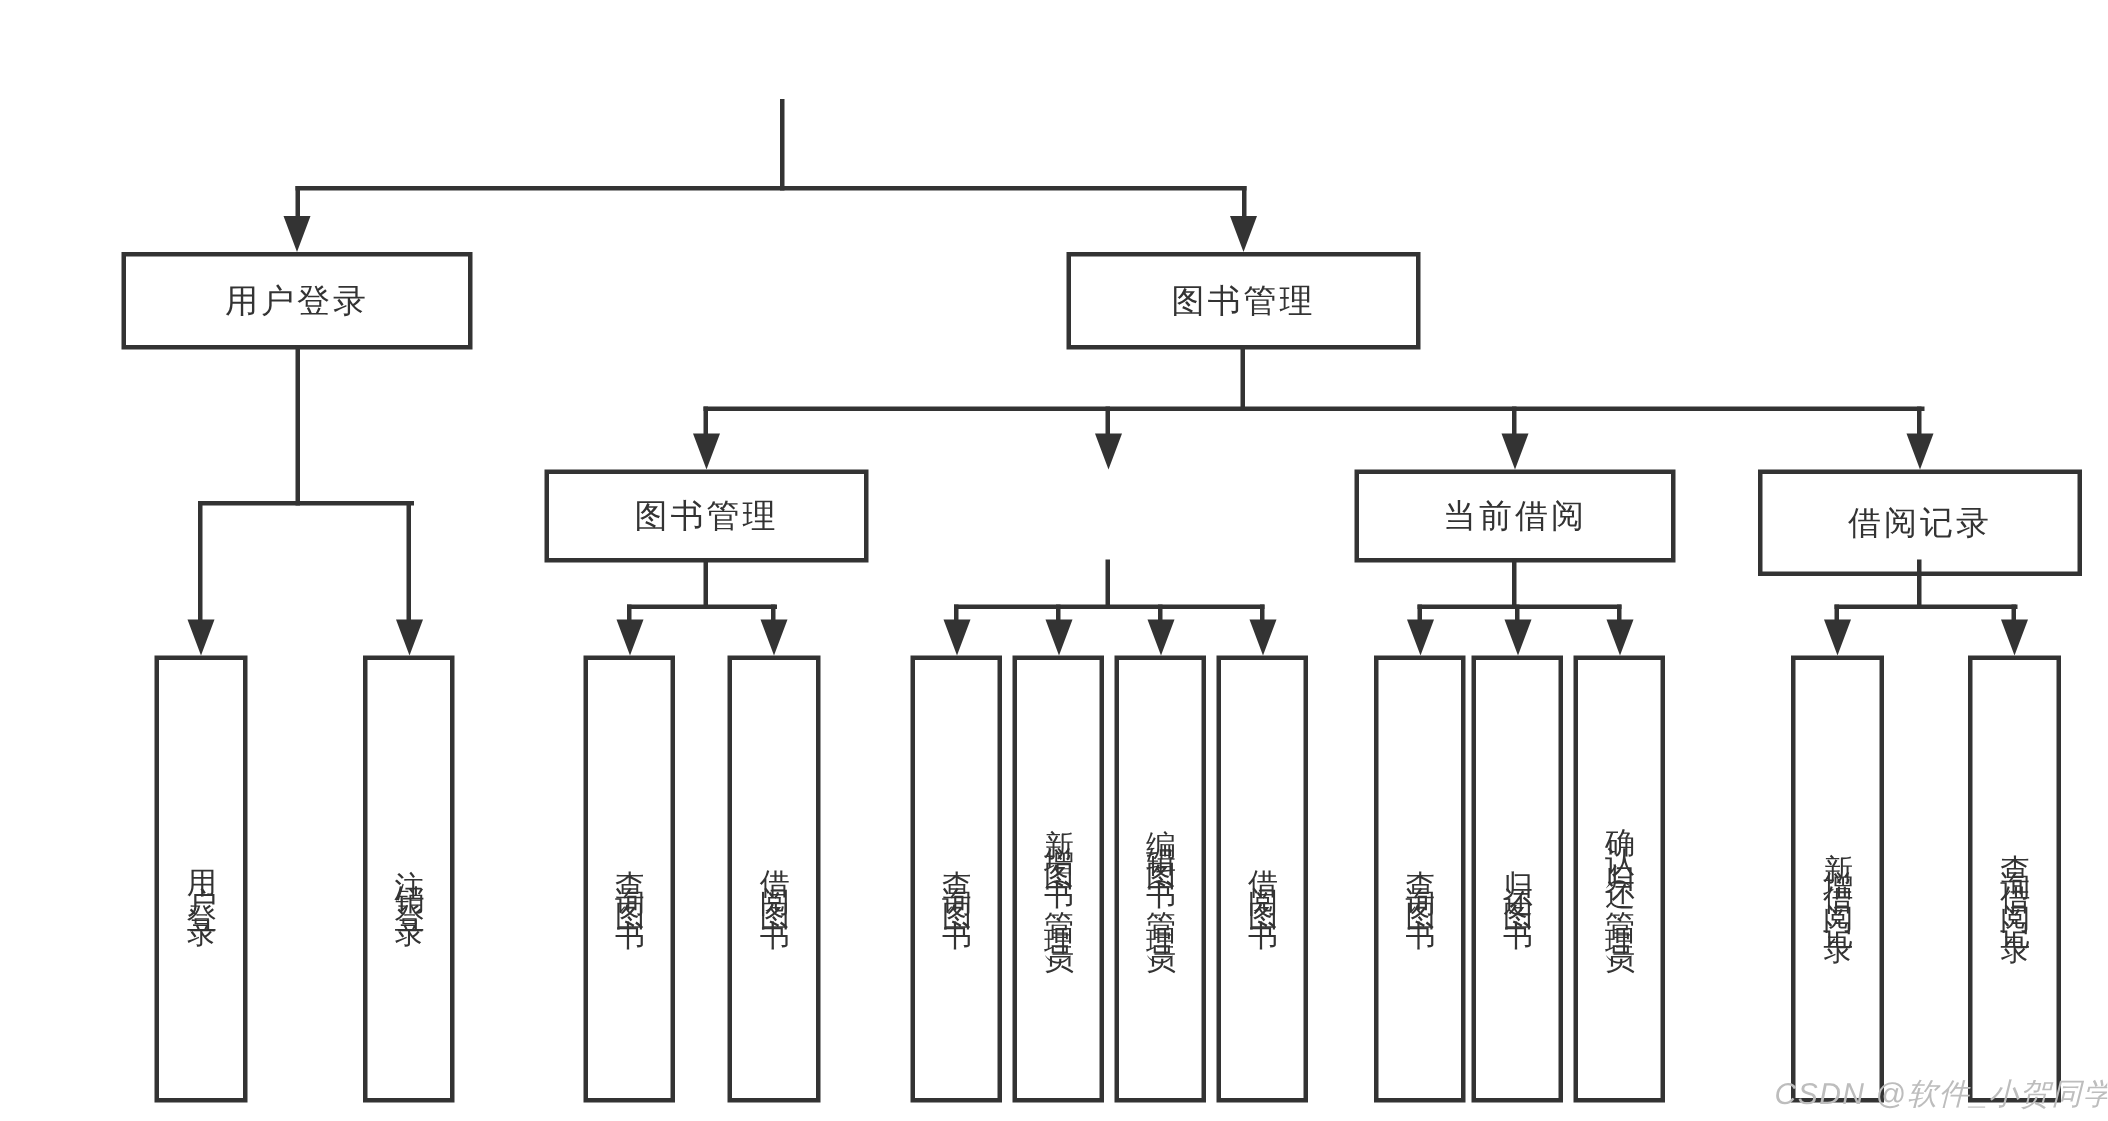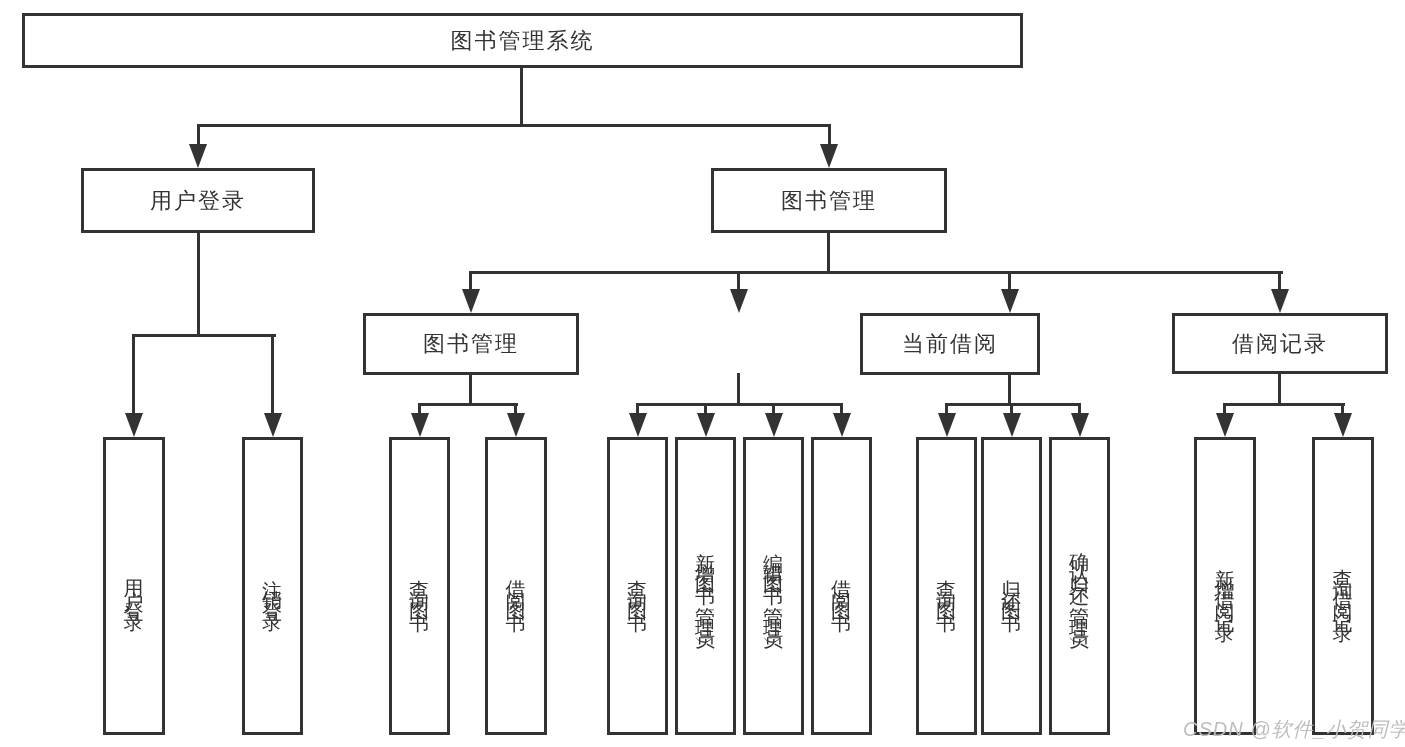--- a/index.html
+++ b/index.html
@@ -34,38 +34,35 @@
   .watermark {
     position:absolute; left:1183px; top:716px; width:222px;
     font-size:20px; color:#bdbdbd; letter-spacing:1px; white-space:nowrap;font-style:italic;
   }
 </style>
 </head>
 <body>
 
 <div id="canvas">
 
-  <div class="box" style="left:22px; top:13px; width:1001px; height:55px;">
-    <span>图书管理系统</span>
-  </div>
 
   <div class="box" style="left:81px; top:168px; width:234px; height:65px;">
     <span>用户登录</span>
   </div>
   <div class="box" style="left:711px; top:168px; width:236px; height:65px;text-align:center;">
     <span>图书管理</span>
   </div>
 
   <div class="box" style="left:363px; top:313px; width:216px; height:62px;">
     <span>图书管理</span>
   </div>
-  <div class="box" style="left:860px; top:313px; width:180px; height:62px;">
+  <div class="box" style="left:903px; top:313px; width:214px; height:62px;">
     <span>当前借阅</span>
   </div>
-  <div class="box" style="left:1172px; top:313px; width:216px; height:61px;">
+  <div class="box" style="left:1172px; top:313px; width:216px; height:71px;">
     <span>借阅记录</span>
   </div>
 
   <div class="leaf" style="left:103px; width:62px;">
     <span>用户登录</span>
   </div>
   <div class="leaf" style="left:242px; width:61px;">
     <span>注销登录</span>
   </div>
   <div class="leaf" style="left:389px; width:61px;">

